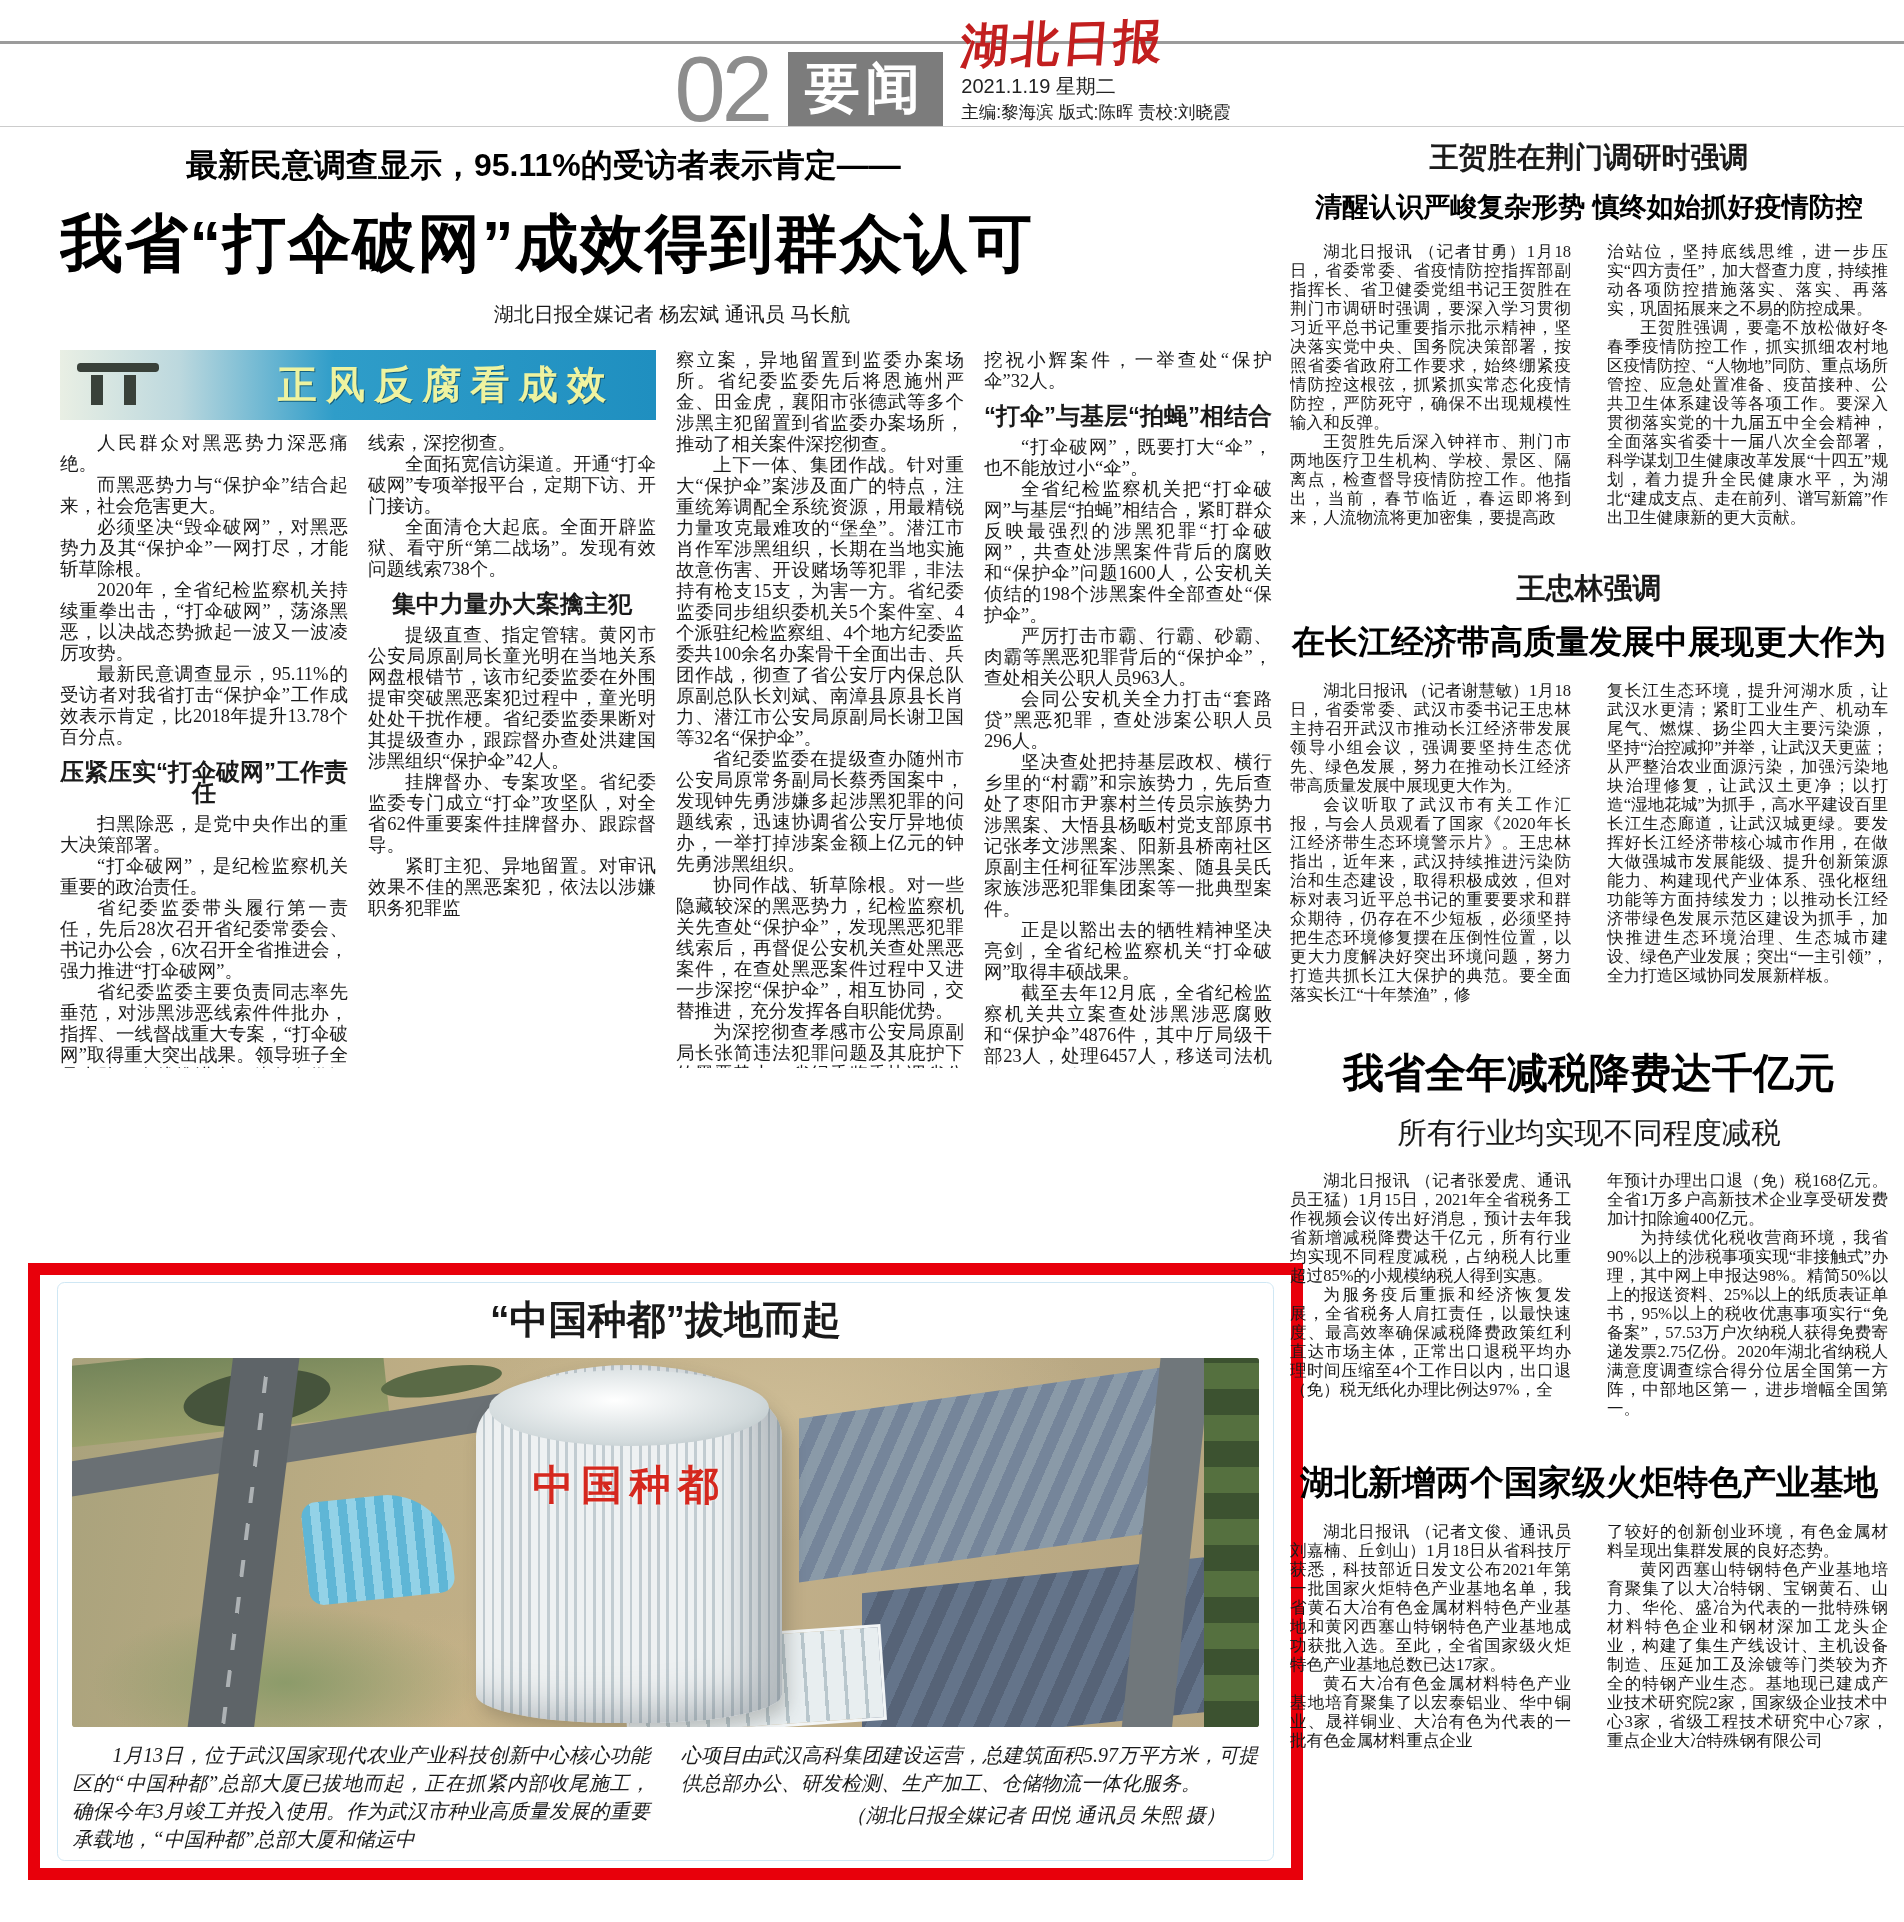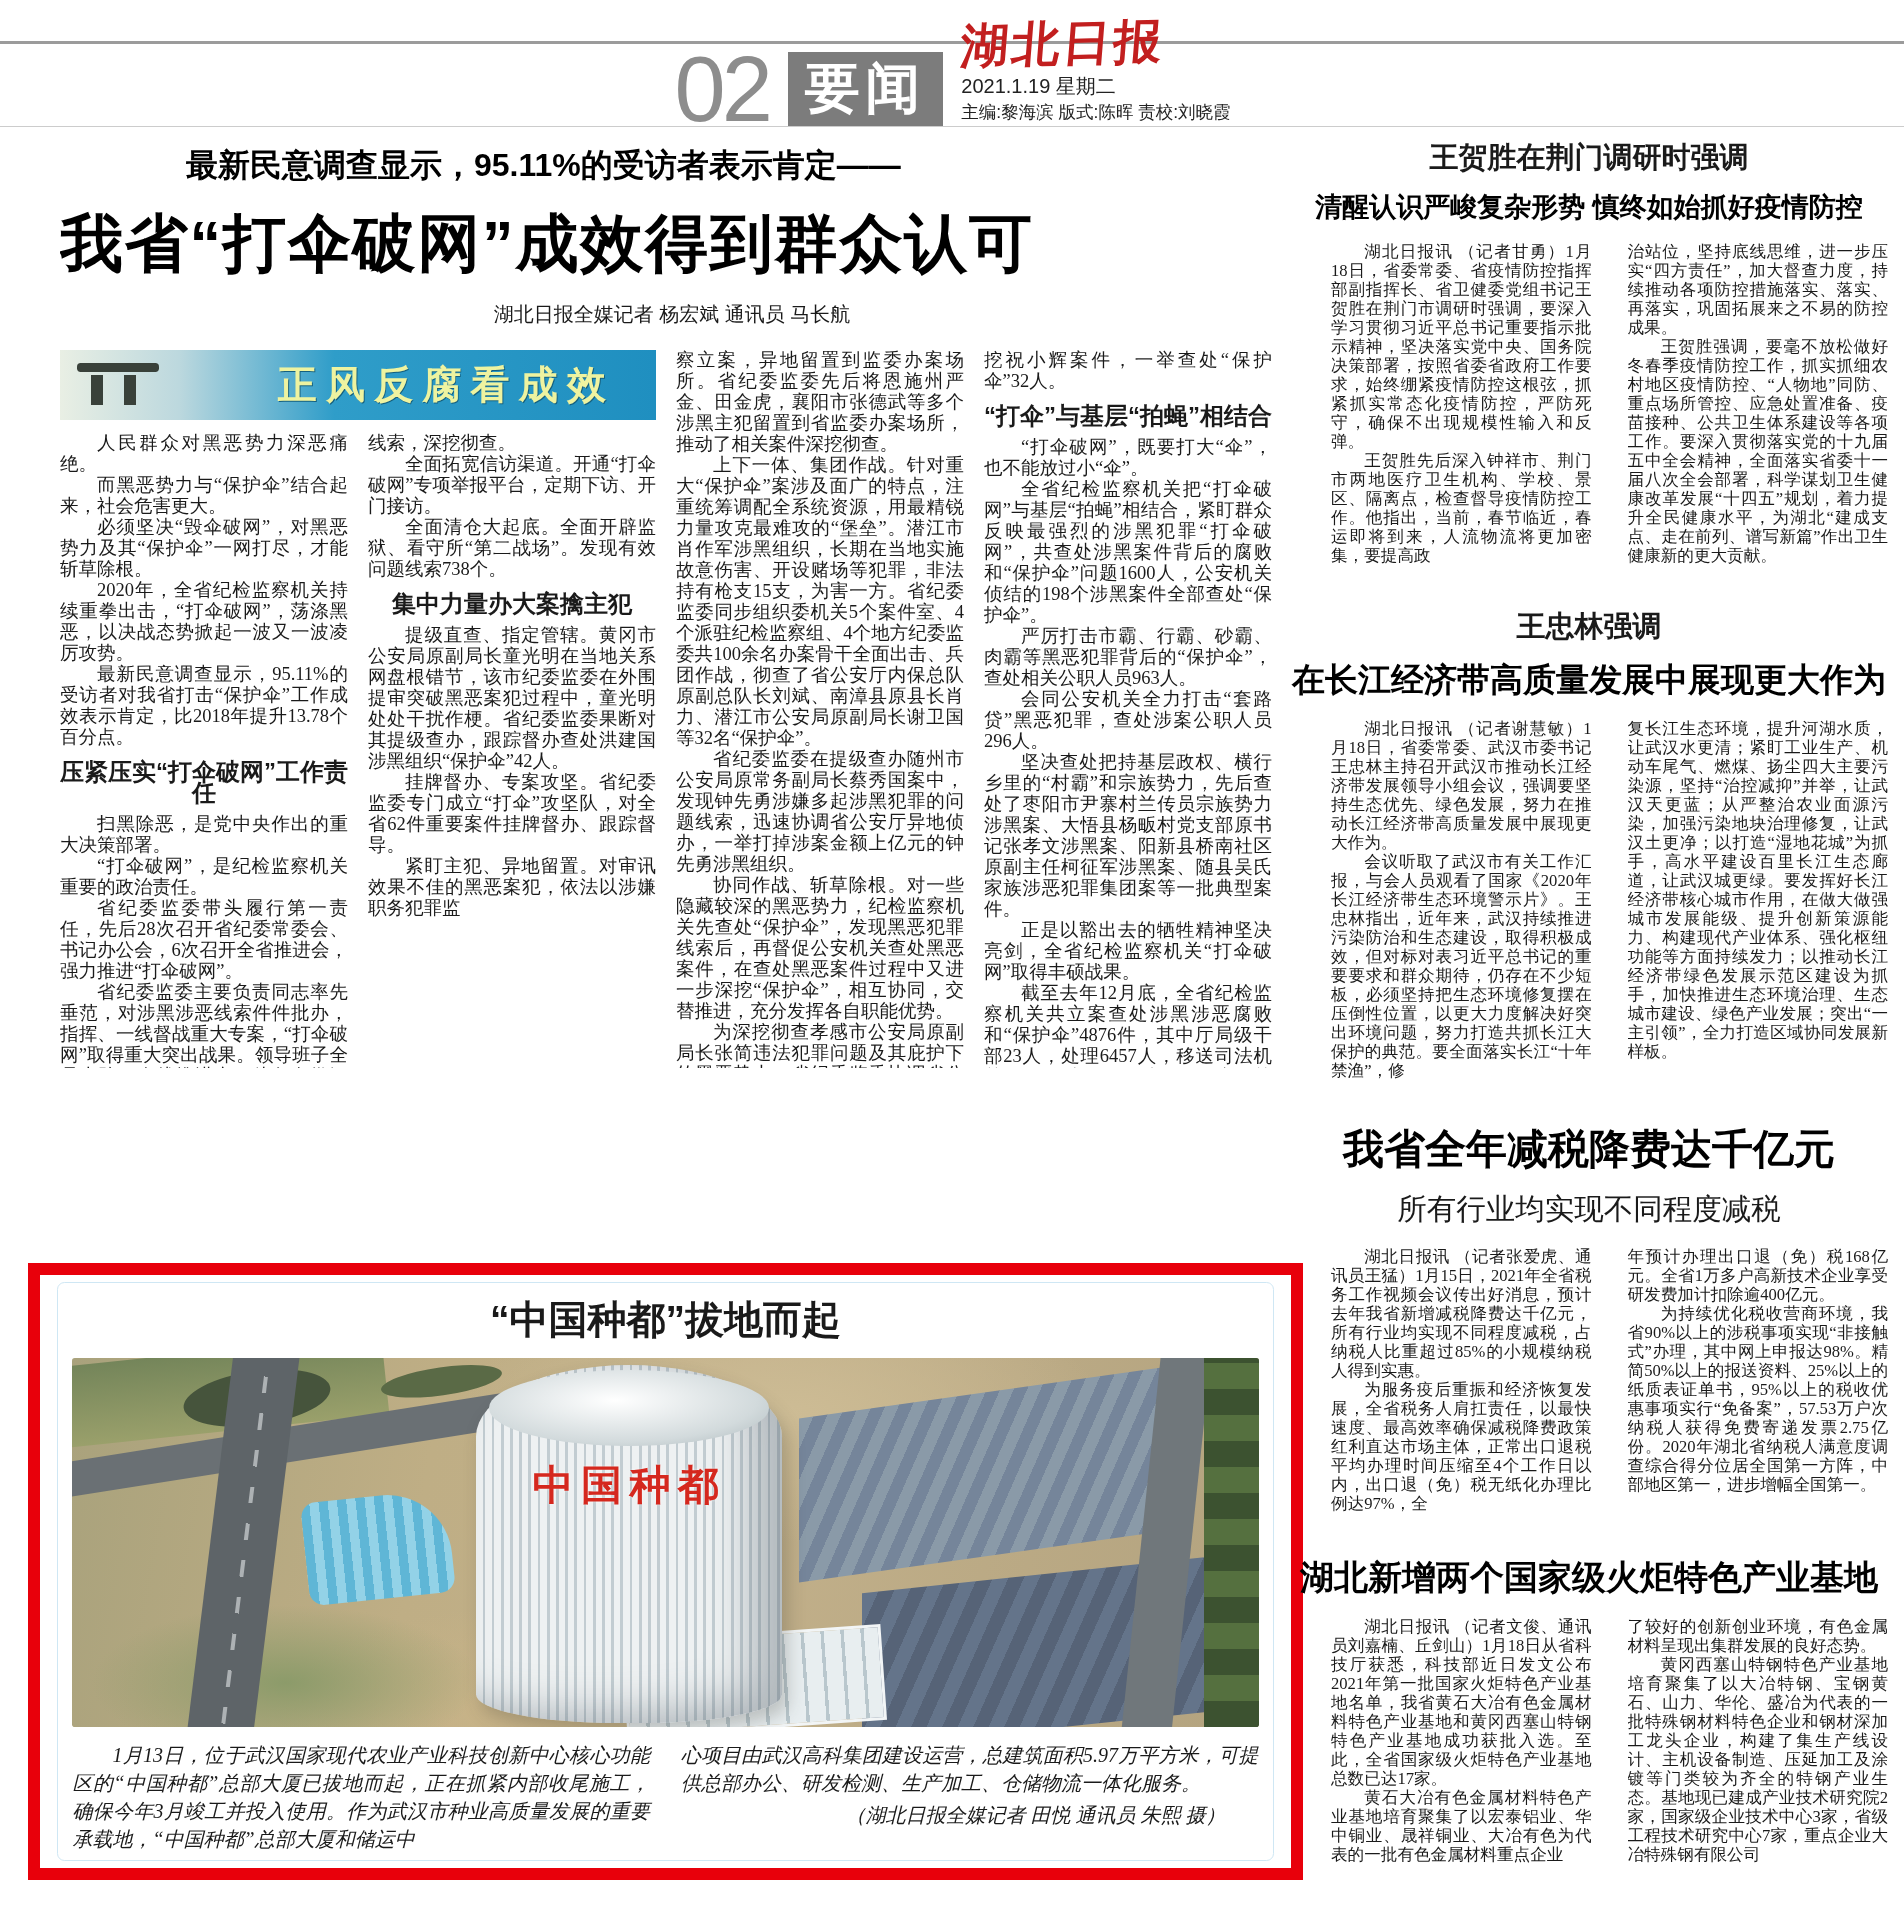--- a/index.html
+++ b/index.html
@@ -105,21 +105,21 @@
   .sb-kicker { text-align:center; font-family:"Liberation Sans",sans-serif; font-size:29px;
                font-weight:600; margin-bottom:11px; }
   .sb-headline { text-align:center; font-family:"Liberation Sans",sans-serif; font-weight:900;
                  color:#000; margin-bottom:16.6px; white-space:nowrap; }
   .hl-a1 { font-size:27px; letter-spacing:0; }
   .hl-a2 { font-size:33px; }
   .hl-a3 { font-size:41px; }
   .hl-a4 { font-size:34px; }
   .sb-subhead { text-align:center; font-family:"Liberation Sans",sans-serif; font-size:29.5px;
                 font-weight:500; margin:-3.7px 0 16.6px; }
-  .sb-cols { display:flex; gap:36px; font-size:16.6px; line-height:19px; text-align:justify;margin-left:41px; }
+  .sb-cols { display:flex; gap:36px; font-size:16.6px; line-height:19px; text-align:justify; }
   .sb-col { flex:1; overflow:hidden; }
   .sb-col p { text-indent:2em; }
   .sb-col p.noindent { text-indent:0; }
 </style>
 </head>
 <body>
 
 <div id="page">
   <div class="hairline-top"></div>
 

